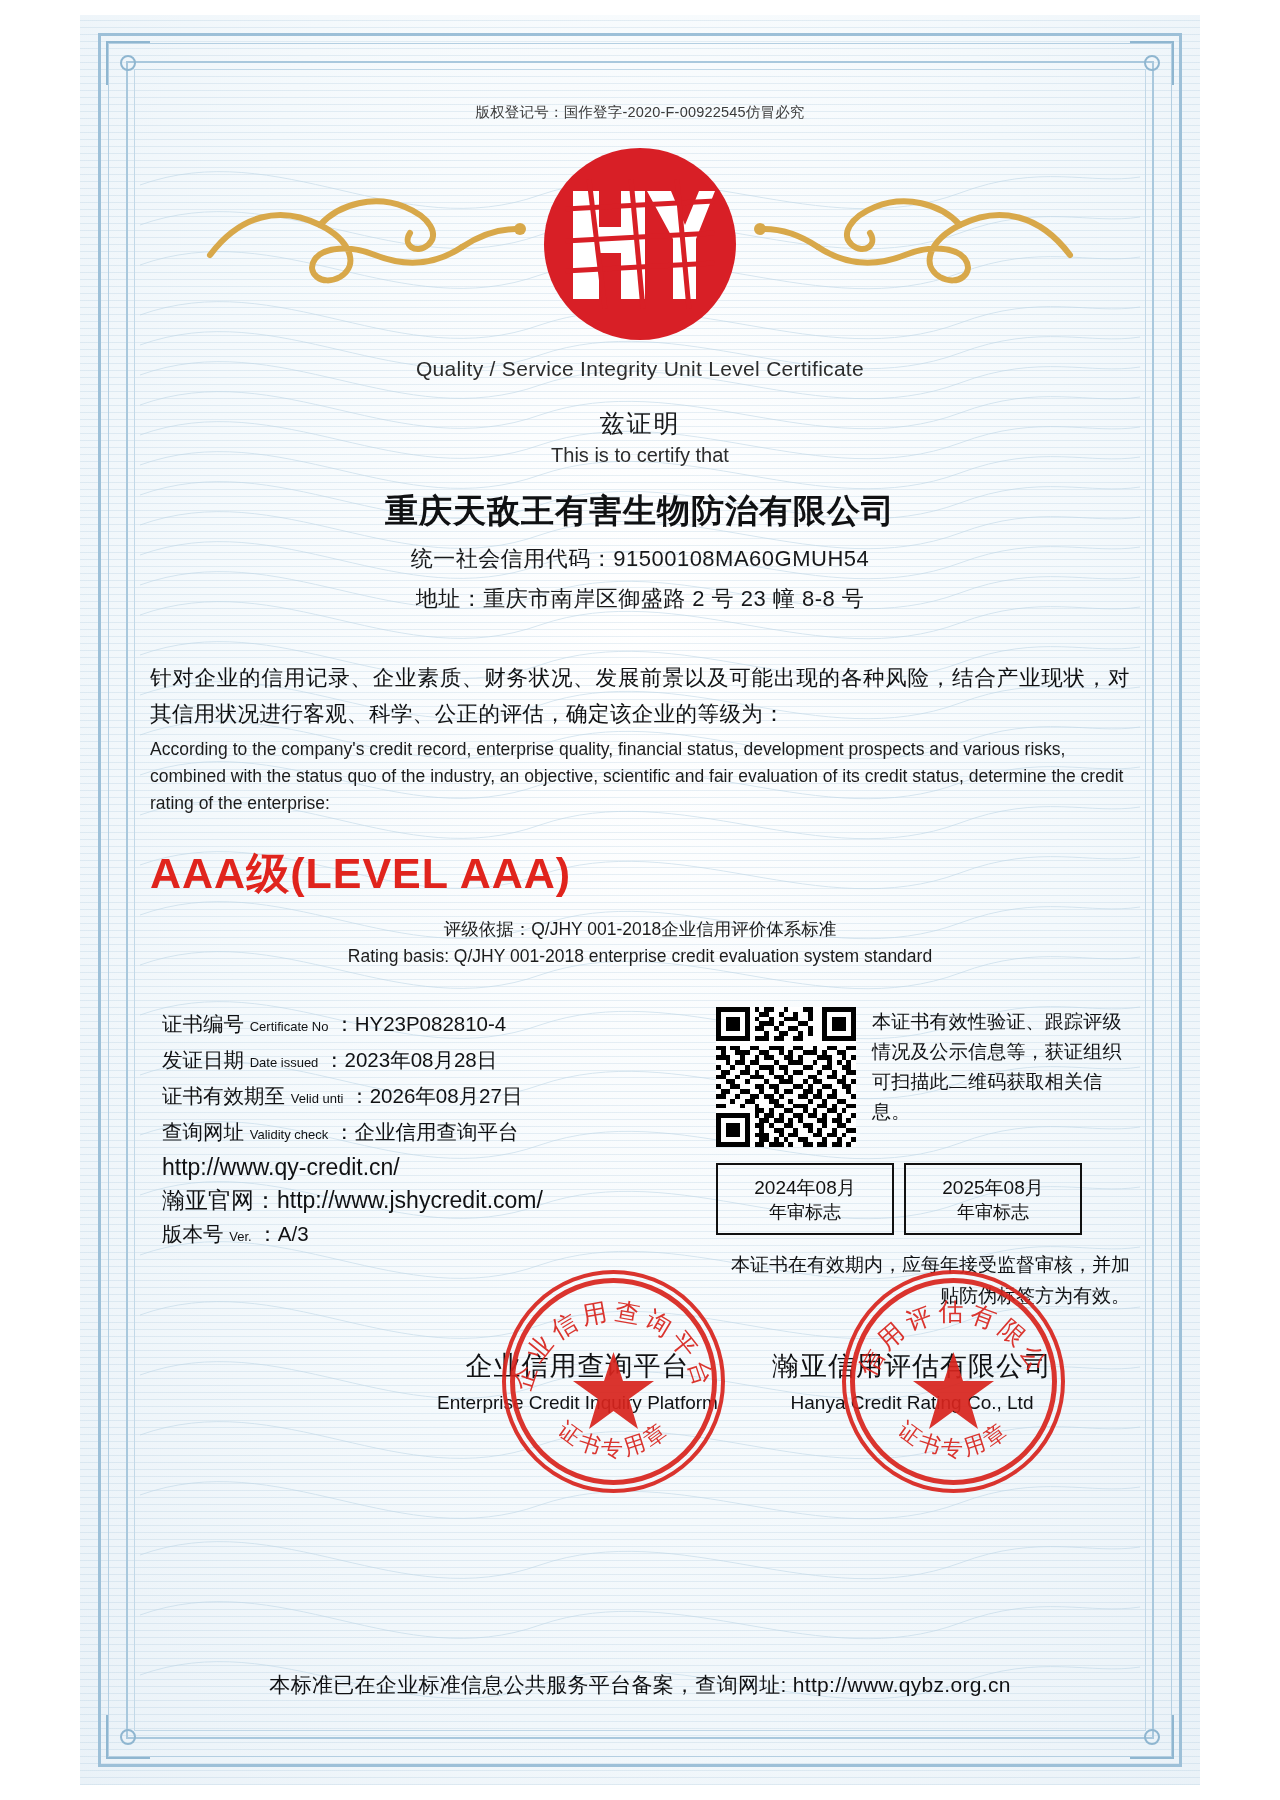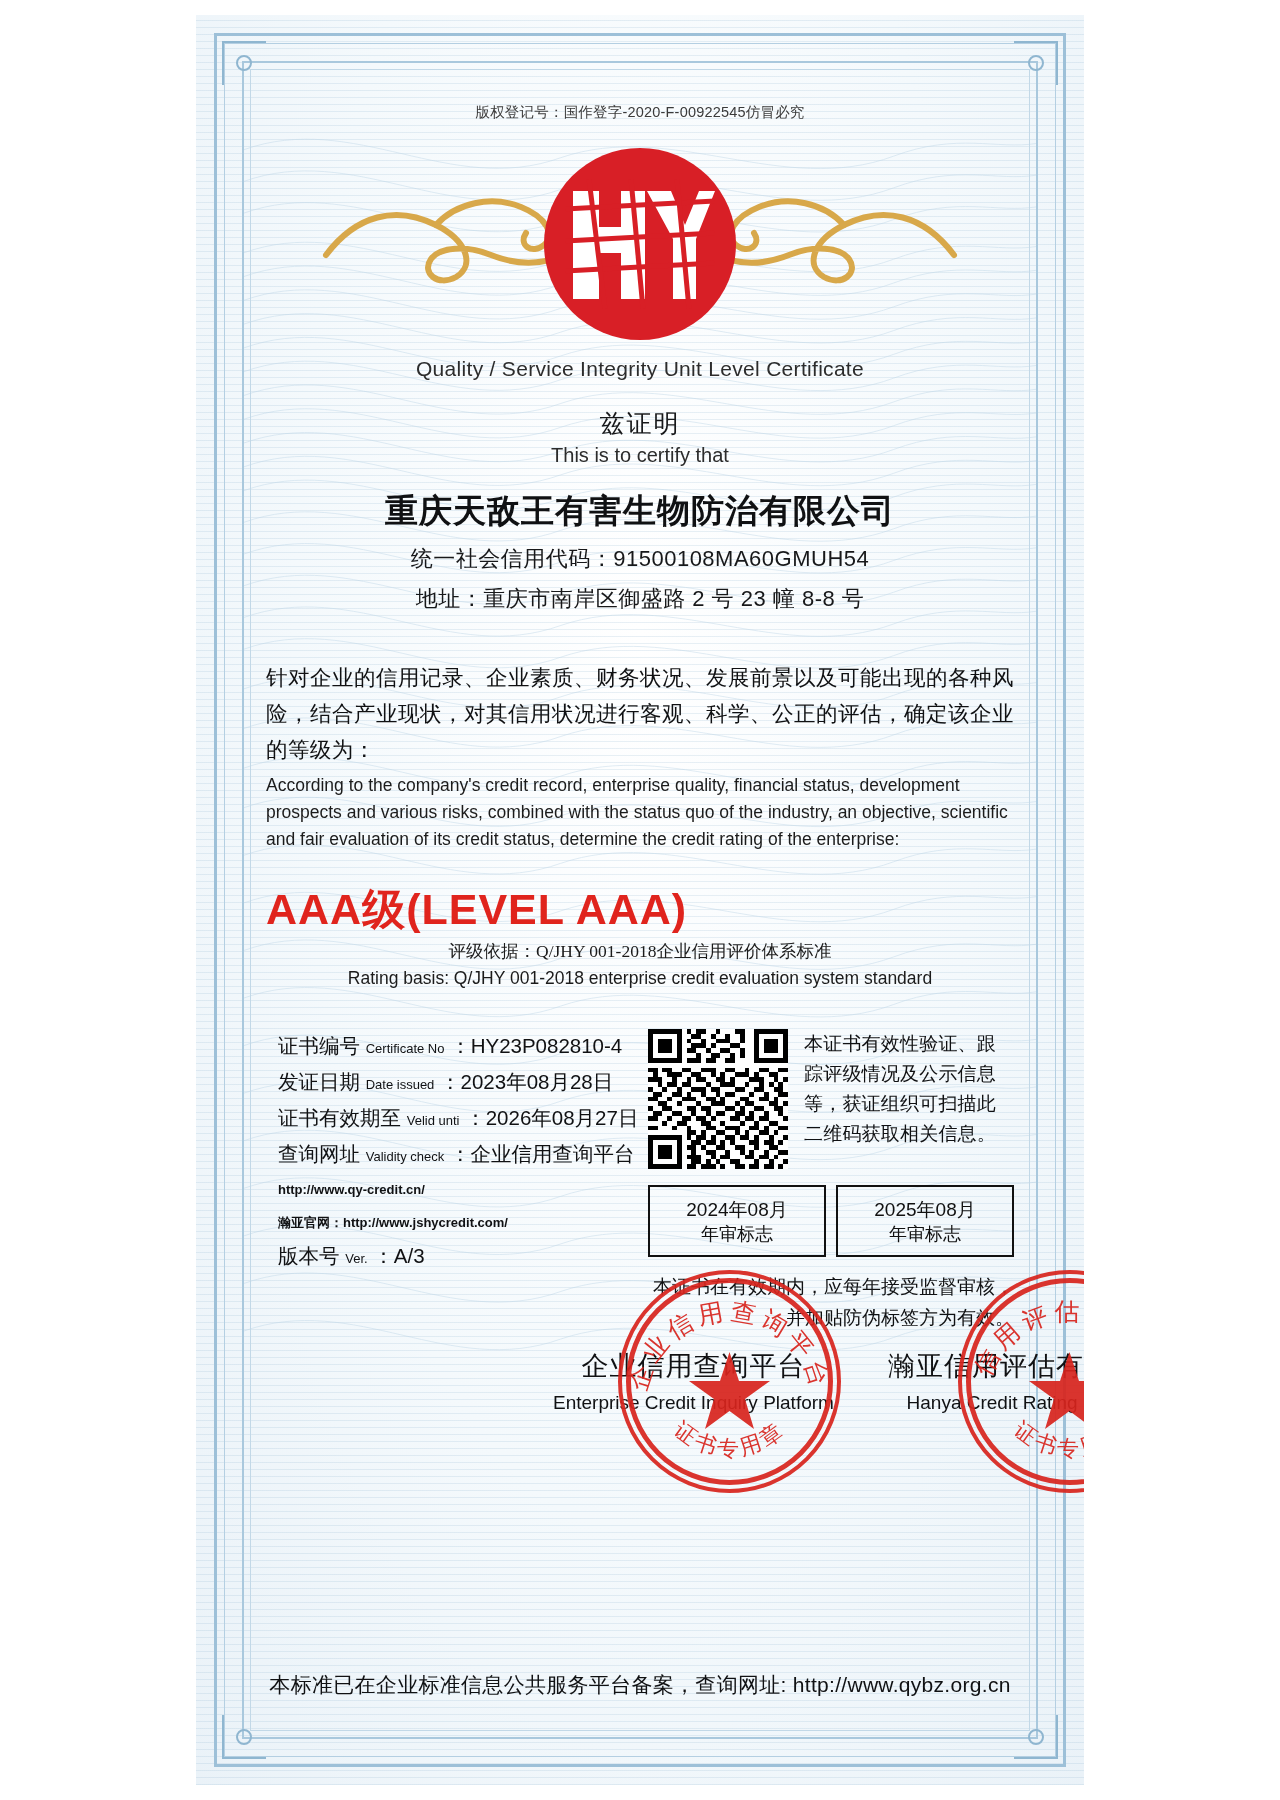--- a/index.html
+++ b/index.html
@@ -10,21 +10,21 @@
   body {
     width: 1280px;
     height: 1800px;
     font-family: "Liberation Sans", sans-serif;
     overflow: hidden;
   }
 
   
   .cert {
     position: relative;
-    width: 888px;
+    width: 1120px;
     height: 1770px;
     margin: 15px auto 0;
     background:
       repeating-linear-gradient(
         0deg,
         rgba(150,185,210,0.22) 0px,
         rgba(150,185,210,0.22) 1px,
         rgba(255,255,255,0) 1px,
         rgba(255,255,255,0) 7px
       ),
@@ -202,21 +202,21 @@
     font-size: 43px;
     font-weight: bold;
     color: #e0241d;
     margin-top: 28px;
     letter-spacing: 1px;
   }
   .basis-cn {
     text-align: center;
     font-size: 17.5px;
     color: #1b1b1b;
-    font-family: Liberation Serif, serif;
+    margin-top: 14px;
   }
   .basis-en {
     text-align: center;
     font-size: 17.5px;
     color: #1b1b1b;
     margin-top: 5px;
   }
 
   
   .details-row {
@@ -231,24 +231,23 @@
   .det-line {
     font-size: 20.5px;
     color: #101113;
     line-height: 33px;
     white-space: nowrap;
   }
   .det-line .en {
     font-size: 13px;
   }
   .det-url {
-    font-size: 13px;
+    font-size: 23px;
     color: #101113;
     line-height: 33px;
-    font-weight: bold;
   }
 
   .details-right {
     flex: 1;
     display: flex;
     flex-direction: column;
     padding-left: 6px;
   }
   .qr-row {
     display: flex;

